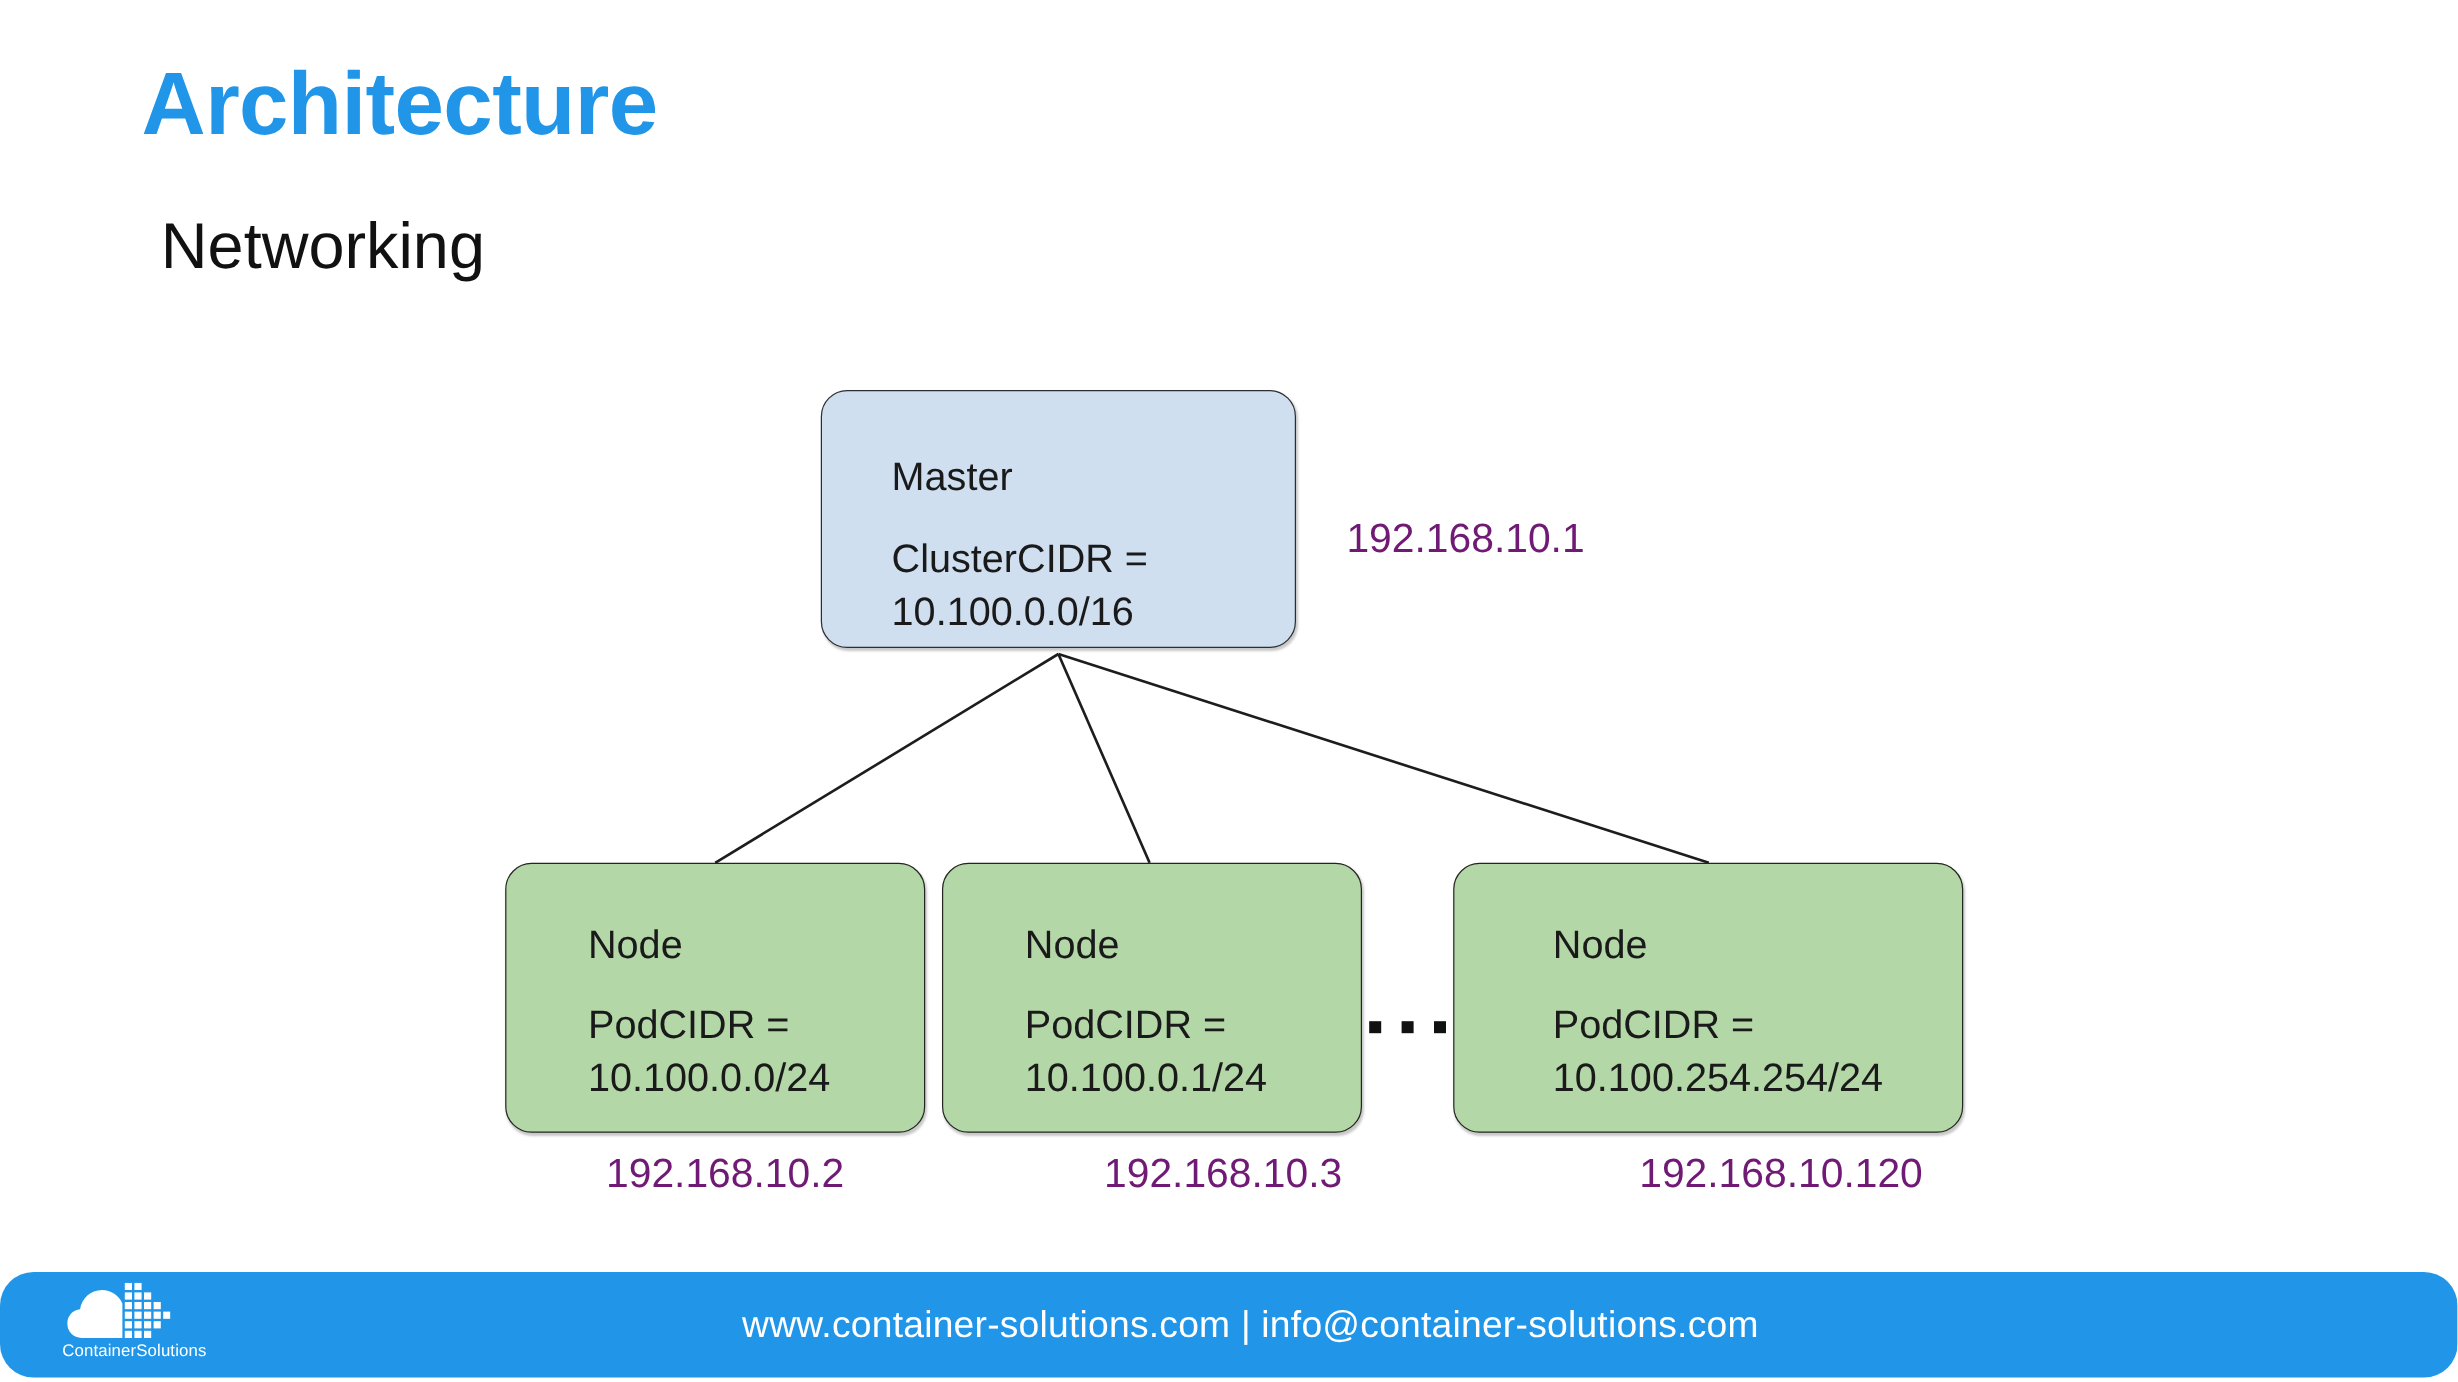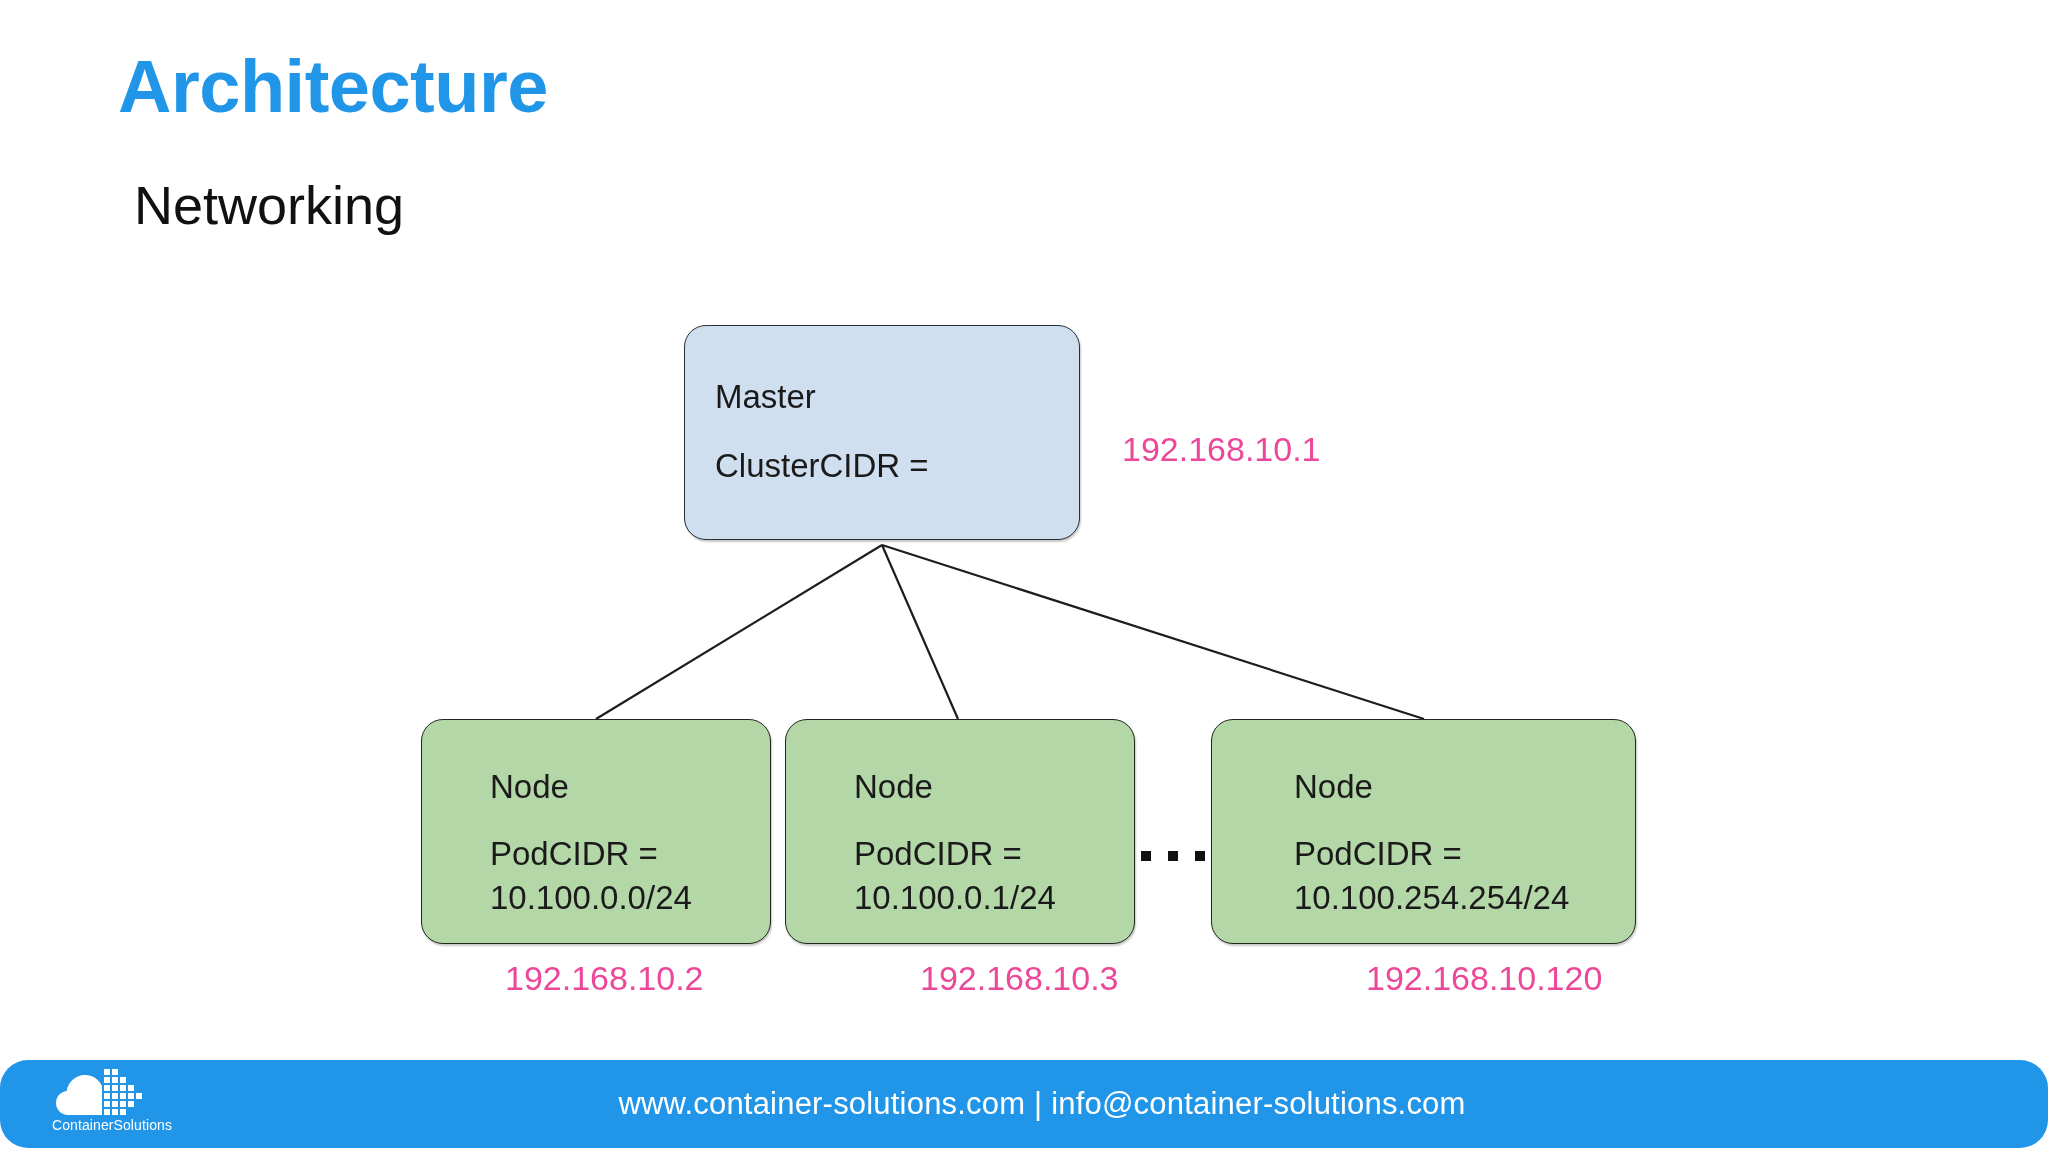--- a/index.html
+++ b/index.html
@@ -68,21 +68,21 @@
     background:#b4d7a8;
     border-color:#23261f;
   }
   .box-node.n1 { left:421px; }
   .box-node.n2 { left:785px; }
   .box-node.n3 { left:1211px; width:425px; }
 
   .box-inner {
     position:absolute;
     left:0; top:0; right:0; bottom:0;
-    padding-left:30px;
+    padding-left:58px;
   }
   .box-node .box-inner { padding-left:68px; }
   .box-node.n3 .box-inner { padding-left:82px; }
 
   .box-heading {
     position:absolute;
     top:52px;
     font-size:33px;
     color:#1a1a1a;
     line-height:1.15;
@@ -98,21 +98,21 @@
     line-height:1.34;
     white-space:nowrap;
   }
   .box-node .box-detail { top:112px; }
   .box-detail .l2 { display:block; }
 
   
   .ip-label {
     position:absolute;
     font-size:34px;
-    color:#ec4899;
+    color:#701a75;
     white-space:nowrap;
     line-height:1.1;
   }
   .ip-master { left:1122px; top:431px; }
   .ip-n1 { left:505px; top:960px; }
   .ip-n2 { left:872px; top:960px;margin-left:48px; }
   .ip-n3 { left:1330px; top:960px;margin-left:36px; }
 
   
   .ellipsis {
@@ -187,20 +187,21 @@
         <line x1="882" y1="545" x2="958" y2="719"></line>
         <line x1="882" y1="545" x2="1424" y2="719"></line>
       </g>
     </svg>
 
     <div class="node-box box-master">
       <div class="box-inner">
         <div class="box-heading">Master</div>
         <div class="box-detail">
           <span class="l1">ClusterCIDR =</span>
+          <span class="l2">10.100.0.0/16</span>
         </div>
       </div>
     </div>
 
     <div class="ip-label ip-master">192.168.10.1</div>
 
     <div class="node-box box-node n1">
       <div class="box-inner">
         <div class="box-heading">Node</div>
         <div class="box-detail">

